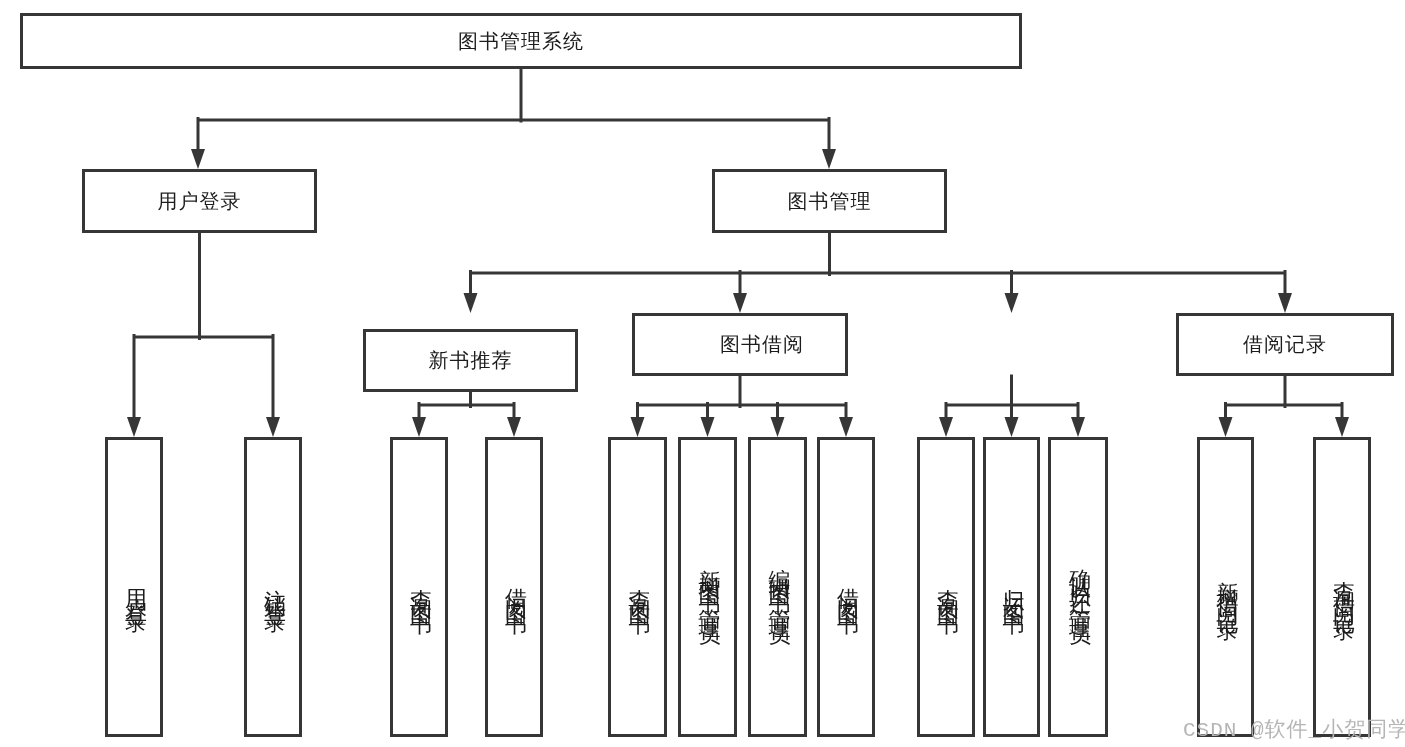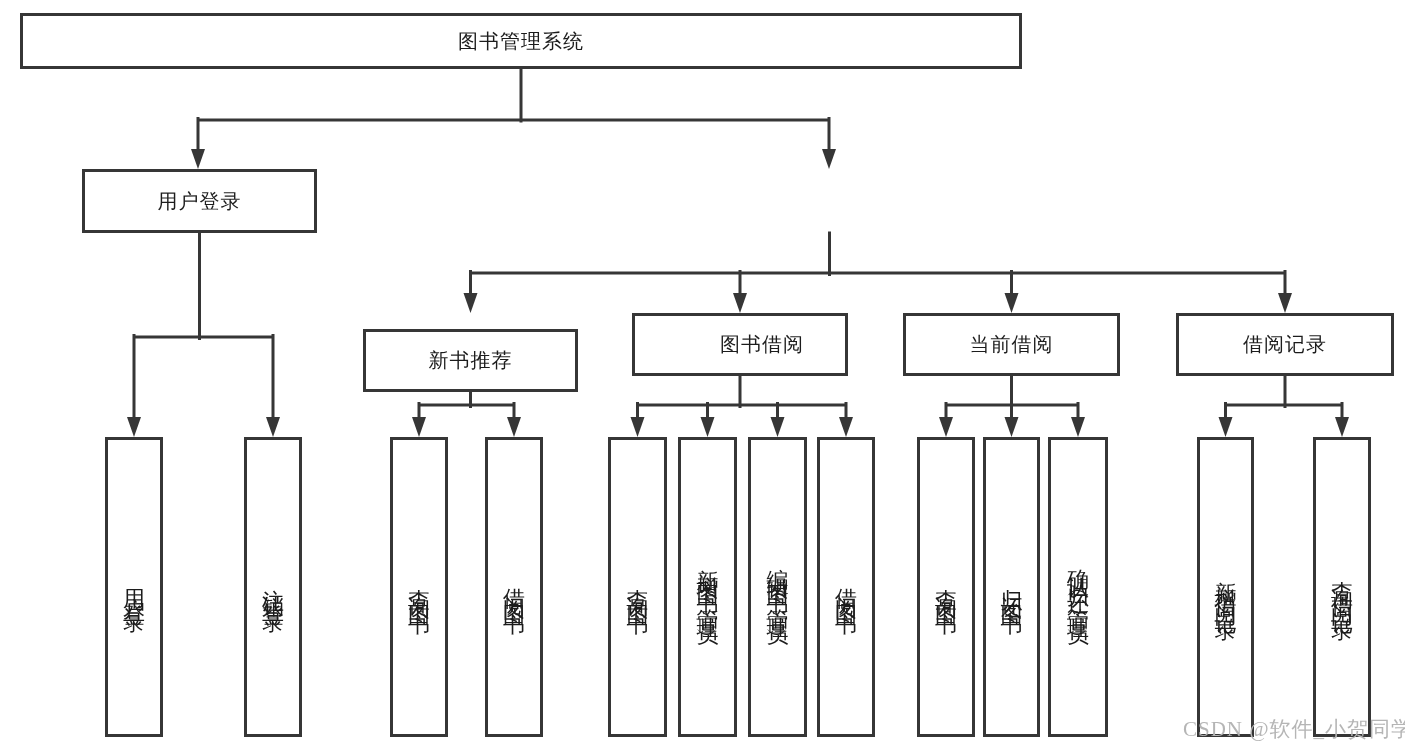--- a/index.html
+++ b/index.html
@@ -1,21 +1,21 @@
 <!DOCTYPE html>
 <html><head>
 <meta charset="utf-8">
 <style>
   html, body { margin: 0; padding: 0; background: #ffffff; }
   .canvas {
     position: relative;
     width: 1405px;
     height: 747px;
     background: #ffffff;
-    font-family: Liberation Serif, serif;
+    font-family: Liberation Mono, monospace;
     overflow: hidden;
   }
   .wires {
     position: absolute;
     left: 0; top: 0;
     width: 1405px; height: 747px;
     pointer-events: none;
   }
   .hnode {
     position: absolute;
@@ -149,30 +149,30 @@
     </g>
   </svg>
 
   <div class="hnode" id="n-root">
     <span>图书管理系统</span>
   </div>
 
   <div class="hnode" id="n-ul">
     <span>用户登录</span>
   </div>
+  <div class="hnode" id="n-bm">
+    <span>图书管理</span>
+  </div>
 
   <div class="hnode" id="n-nb">
     <span>新书推荐</span>
   </div>
   <div class="hnode" id="n-bb">
     <span>图书借阅</span>
   </div>
-  <div class="hnode" id="n-cb">
-    <span>当前借阅</span>
-  </div>
   <div class="hnode" id="n-br">
     <span>借阅记录</span>
   </div>
 
   <div class="vnode" id="l-a1">
     <span>用户登录</span>
   </div>
   <div class="vnode" id="l-a2">
     <span>注销登录</span>
   </div>

